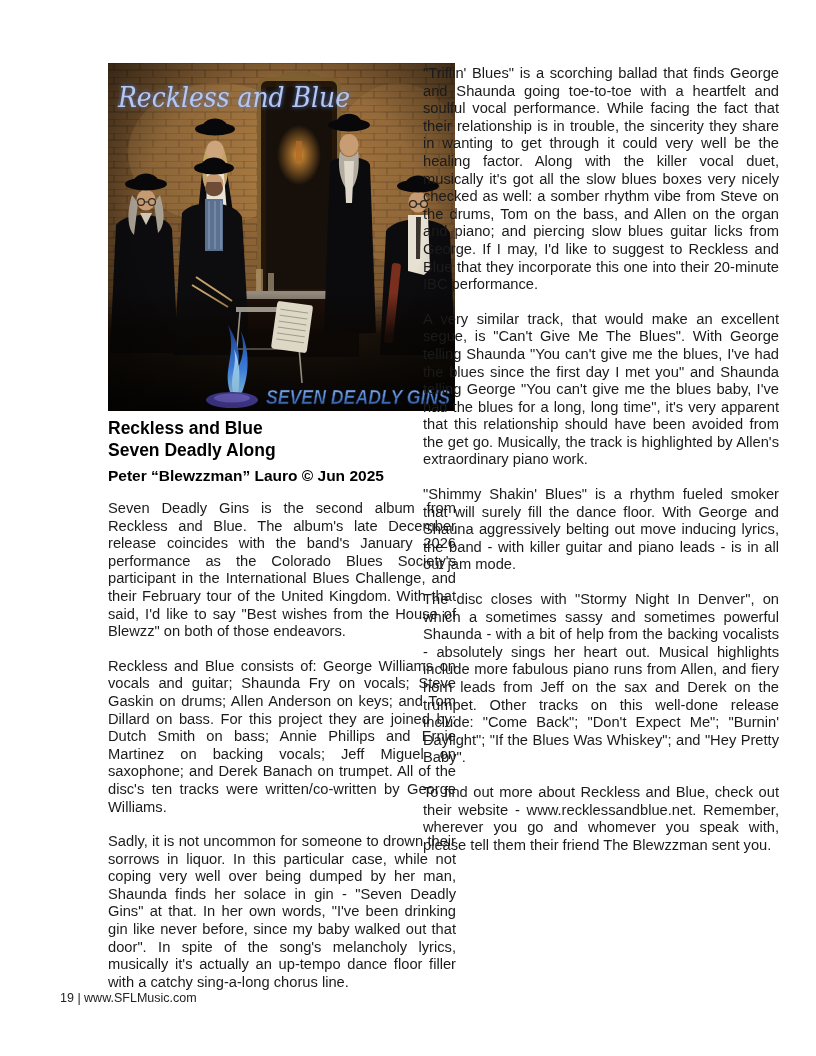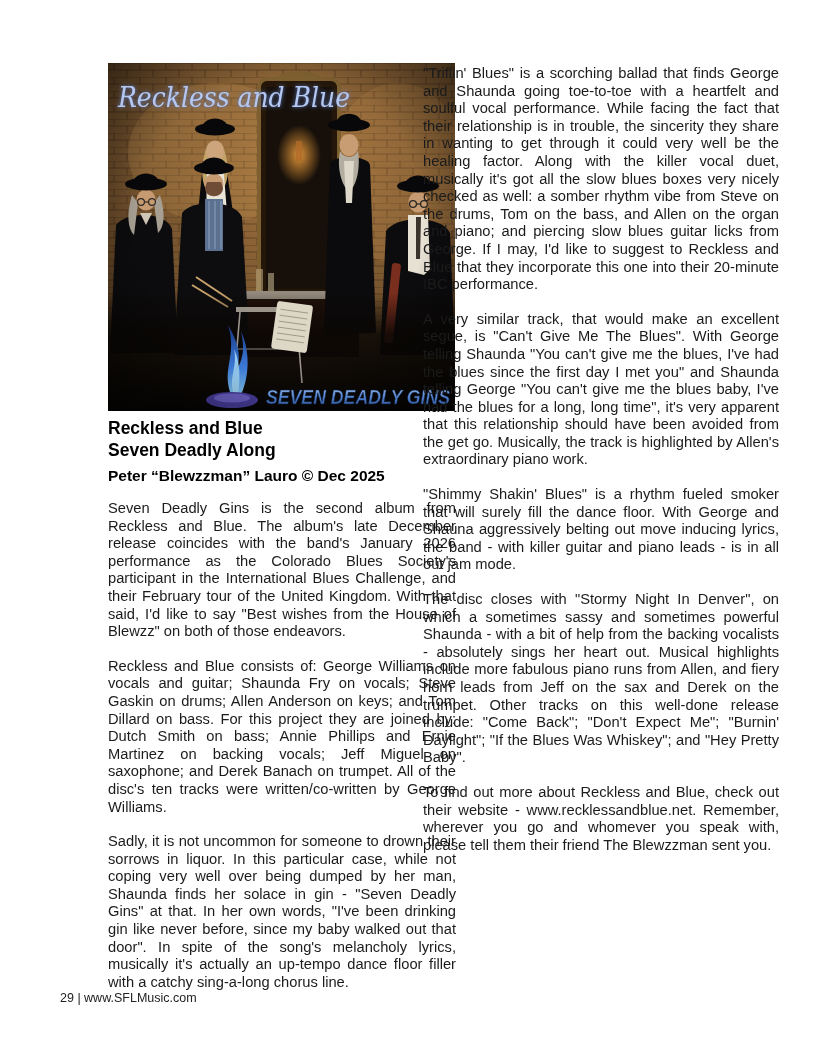--- a/index.html
+++ b/index.html
@@ -181,28 +181,28 @@
     <rect x="0" y="0" width="347" height="348" fill="url(#vignette)"></rect>
 
     <text x="10" y="44" font-family="DejaVu Serif, serif" font-style="italic" font-size="28" fill="#5a78c0" filter="url(#glow)" textLength="232" lengthAdjust="spacingAndGlyphs">Reckless and Blue</text>
     <text x="10" y="44" font-family="DejaVu Serif, serif" font-style="italic" font-size="28" fill="#b4c8f2" textLength="232" lengthAdjust="spacingAndGlyphs">Reckless and Blue</text>
     <text x="158" y="341" font-family="Liberation Sans, sans-serif" font-weight="bold" font-style="italic" font-size="21" fill="url(#steelGrad)" stroke="#0d1c3a" stroke-width="0.6" textLength="184" lengthAdjust="spacingAndGlyphs">SEVEN DEADLY GINS</text>
   </svg>
 
   <h1 class="article-title"><span>Reckless and Blue</span><br>
     <span>Seven Deadly Along</span></h1>
 
-  <div class="byline">Peter “Blewzzman” Lauro © Dec 2025</div>
+  <div class="byline">Peter “Blewzzman” Lauro © Jun 2025</div>
 
   <p class="body">Seven Deadly Gins is the second album from Reckless and Blue. The album's late December release coincides with the band's January 2026 performance as the Colorado Blues Society's participant in the International Blues Challenge, and their February tour of the United Kingdom. With that said, I'd like to say "Best wishes from the House of Blewzz" on both of those endeavors.</p>
   <p class="body">Reckless and Blue consists of: George Williams on vocals and guitar; Shaunda Fry on vocals; Steve Gaskin on drums; Allen Anderson on keys; and Tom Dillard on bass. For this project they are joined by: Dutch Smith on bass; Annie Phillips and Ernie Martinez on backing vocals; Jeff Miguel on saxophone; and Derek Banach on trumpet. All of the disc's ten tracks were written/co-written by George Williams.</p>
   <p class="body">Sadly, it is not uncommon for someone to drown their sorrows in liquor. In this particular case, while not coping very well over being dumped by her man, Shaunda finds her solace in gin - "Seven Deadly Gins" at that. In her own words, "I've been drinking gin like never before, since my baby walked out that door". In spite of the song's melancholy lyrics, musically it's actually an up-tempo dance floor filler with a catchy sing-a-long chorus line.</p>
 </div>
 
 <div class="col col-right">
   <p class="body">"Triflin' Blues" is a scorching ballad that finds George and Shaunda going toe-to-toe with a heartfelt and soulful vocal performance. While facing the fact that their relationship is in trouble, the sincerity they share in wanting to get through it could very well be the healing factor. Along with the killer vocal duet, musically it's got all the slow blues boxes very nicely checked as well: a somber rhythm vibe from Steve on the drums, Tom on the bass, and Allen on the organ and piano; and piercing slow blues guitar licks from George. If I may, I'd like to suggest to Reckless and Blue that they incorporate this one into their 20-minute IBC performance.</p>
   <p class="body">A very similar track, that would make an excellent segue, is "Can't Give Me The Blues". With George telling Shaunda "You can't give me the blues, I've had the blues since the first day I met you" and Shaunda telling George "You can't give me the blues baby, I've had the blues for a long, long time", it's very apparent that this relationship should have been avoided from the get go. Musically, the track is highlighted by Allen's extraordinary piano work.</p>
   <p class="body">"Shimmy Shakin' Blues" is a rhythm fueled smoker that will surely fill the dance floor. With George and Shauna aggressively belting out move inducing lyrics, the band - with killer guitar and piano leads - is in all out jam mode.</p>
   <p class="body">The disc closes with "Stormy Night In Denver", on which a sometimes sassy and sometimes powerful Shaunda - with a bit of help from the backing vocalists - absolutely sings her heart out. Musical highlights include more fabulous piano runs from Allen, and fiery horn leads from Jeff on the sax and Derek on the trumpet. Other tracks on this well-done release include: "Come Back"; "Don't Expect Me"; "Burnin' Daylight"; "If the Blues Was Whiskey"; and "Hey Pretty Baby".</p>
   <p class="body">To find out more about Reckless and Blue, check out their website - www.recklessandblue.net. Remember, wherever you go and whomever you speak with, please tell them their friend The Blewzzman sent you.</p>
 </div>
 
-<div class="footer">29 | www.SFLMusic.com</div>
+<div class="footer">19 | www.SFLMusic.com</div>
 
 </body></html>

